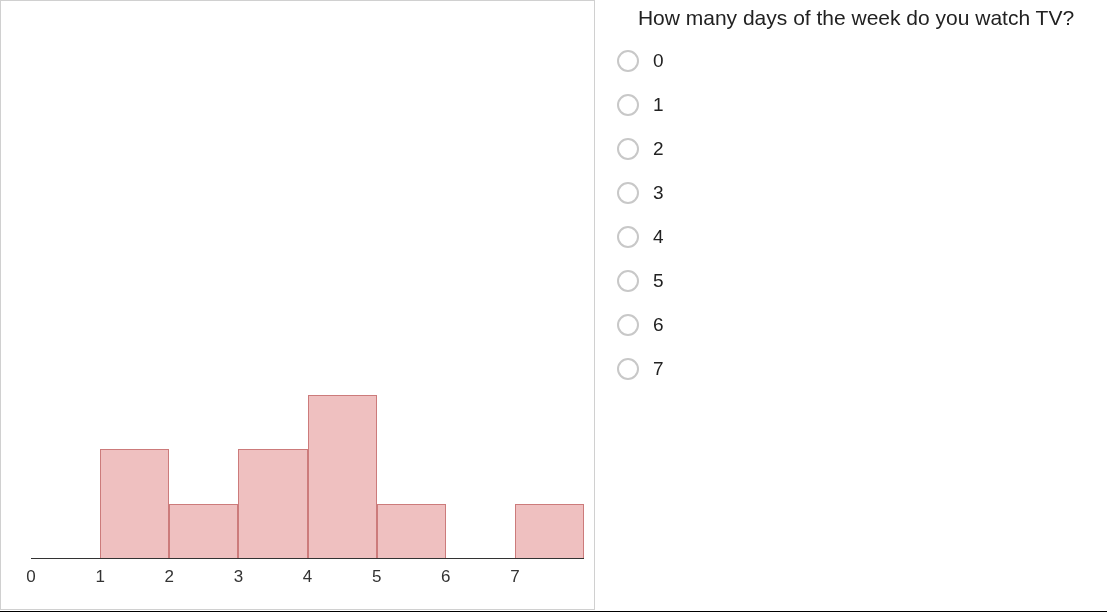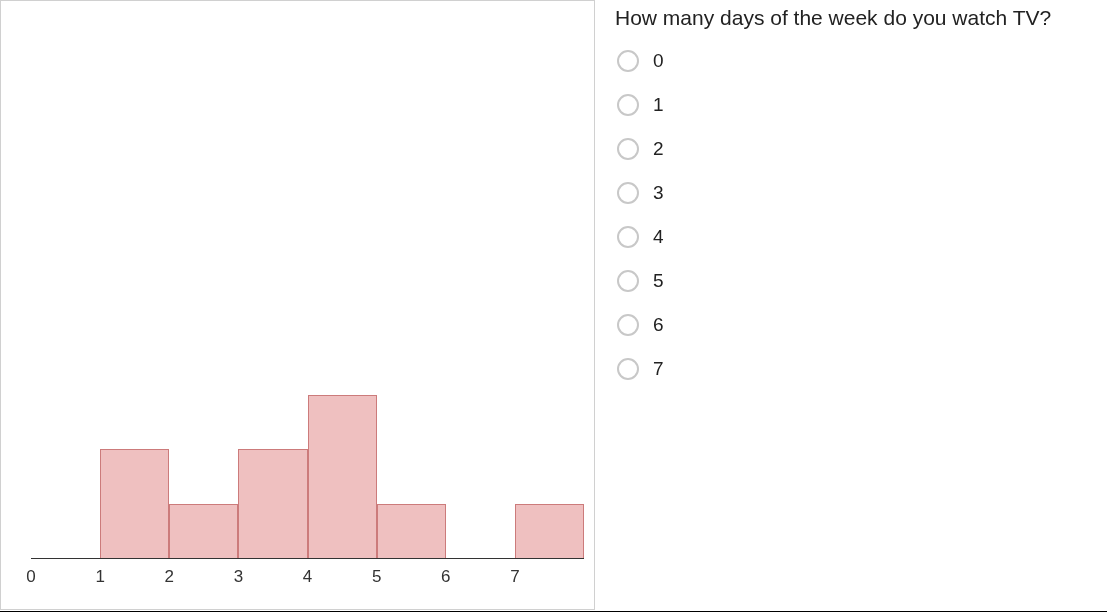--- a/index.html
+++ b/index.html
@@ -51,20 +51,21 @@
       position: absolute;
       bottom: -28px;
       font-size: 17px;
       color: #333;
       transform: translateX(-50%);
       font-family: Arial, sans-serif;
     }
     .question-panel {
       flex: 1;
       padding: 6px 10px 20px 20px;
+      text-align: center;
     }
     .question-text {
       font-size: 21px;
       color: #222;
       margin-bottom: 20px;
       font-weight: 400;
     }
     .options {
       display: flex;
       flex-direction: column;

